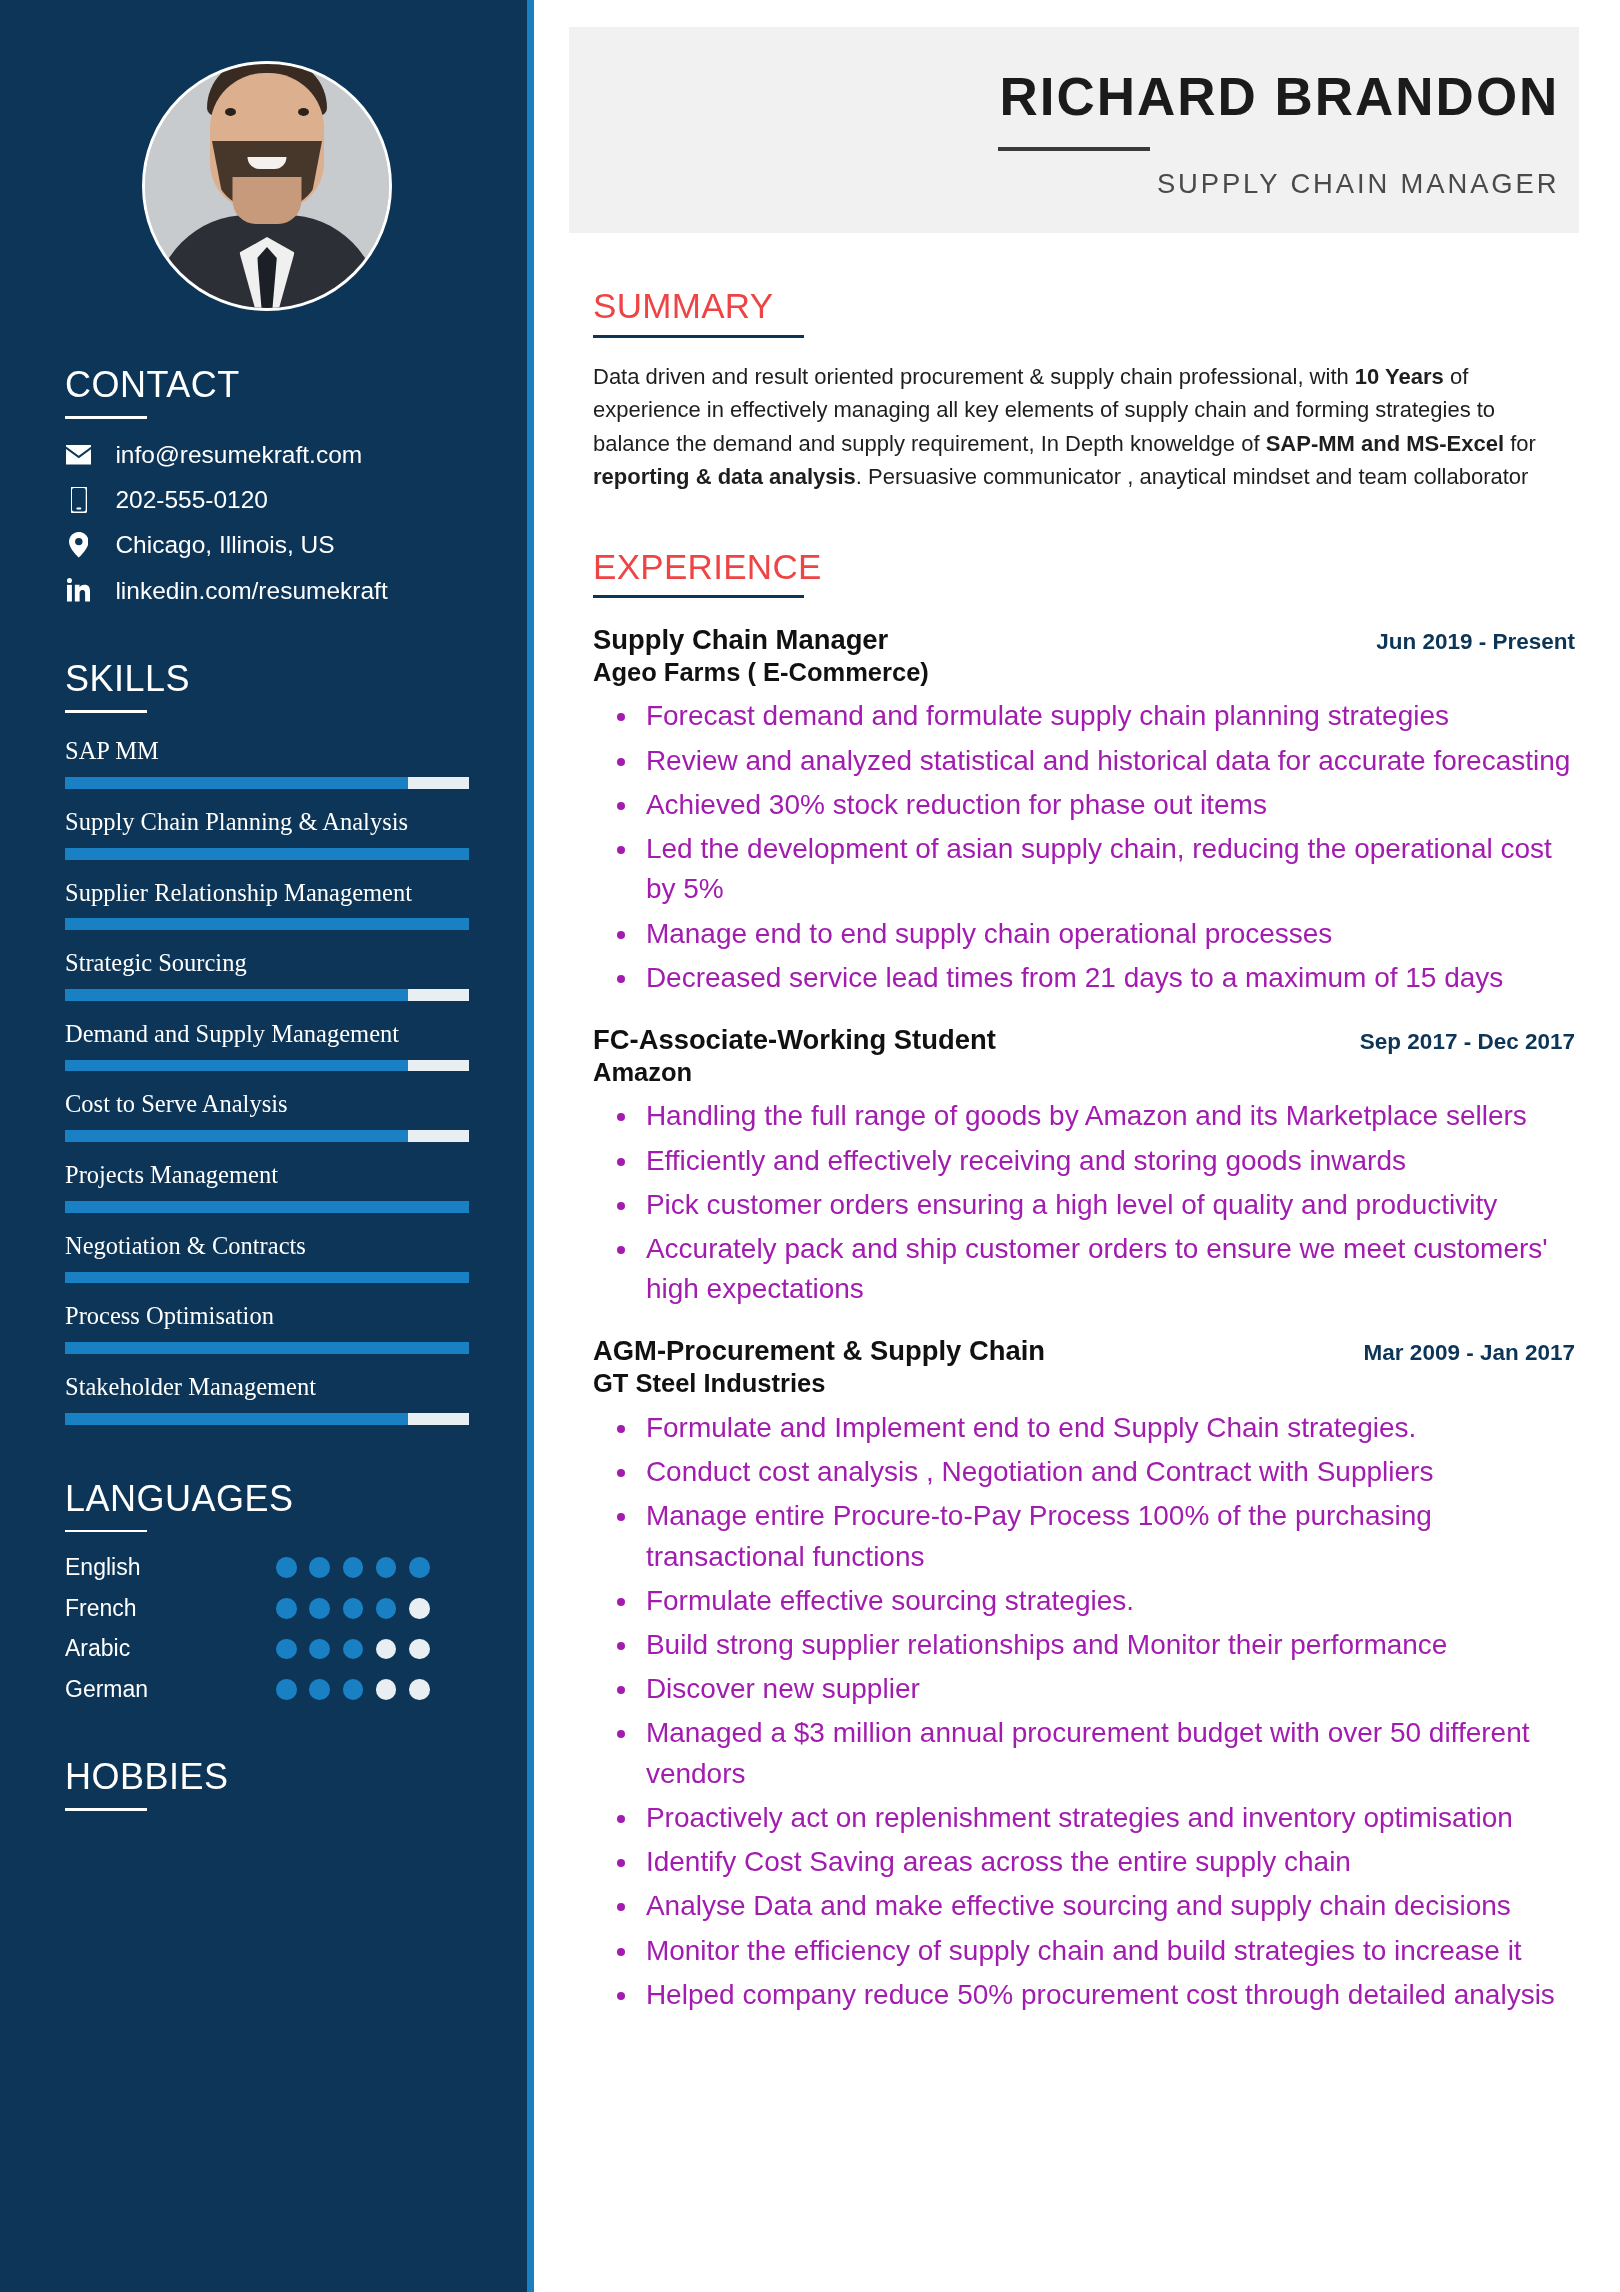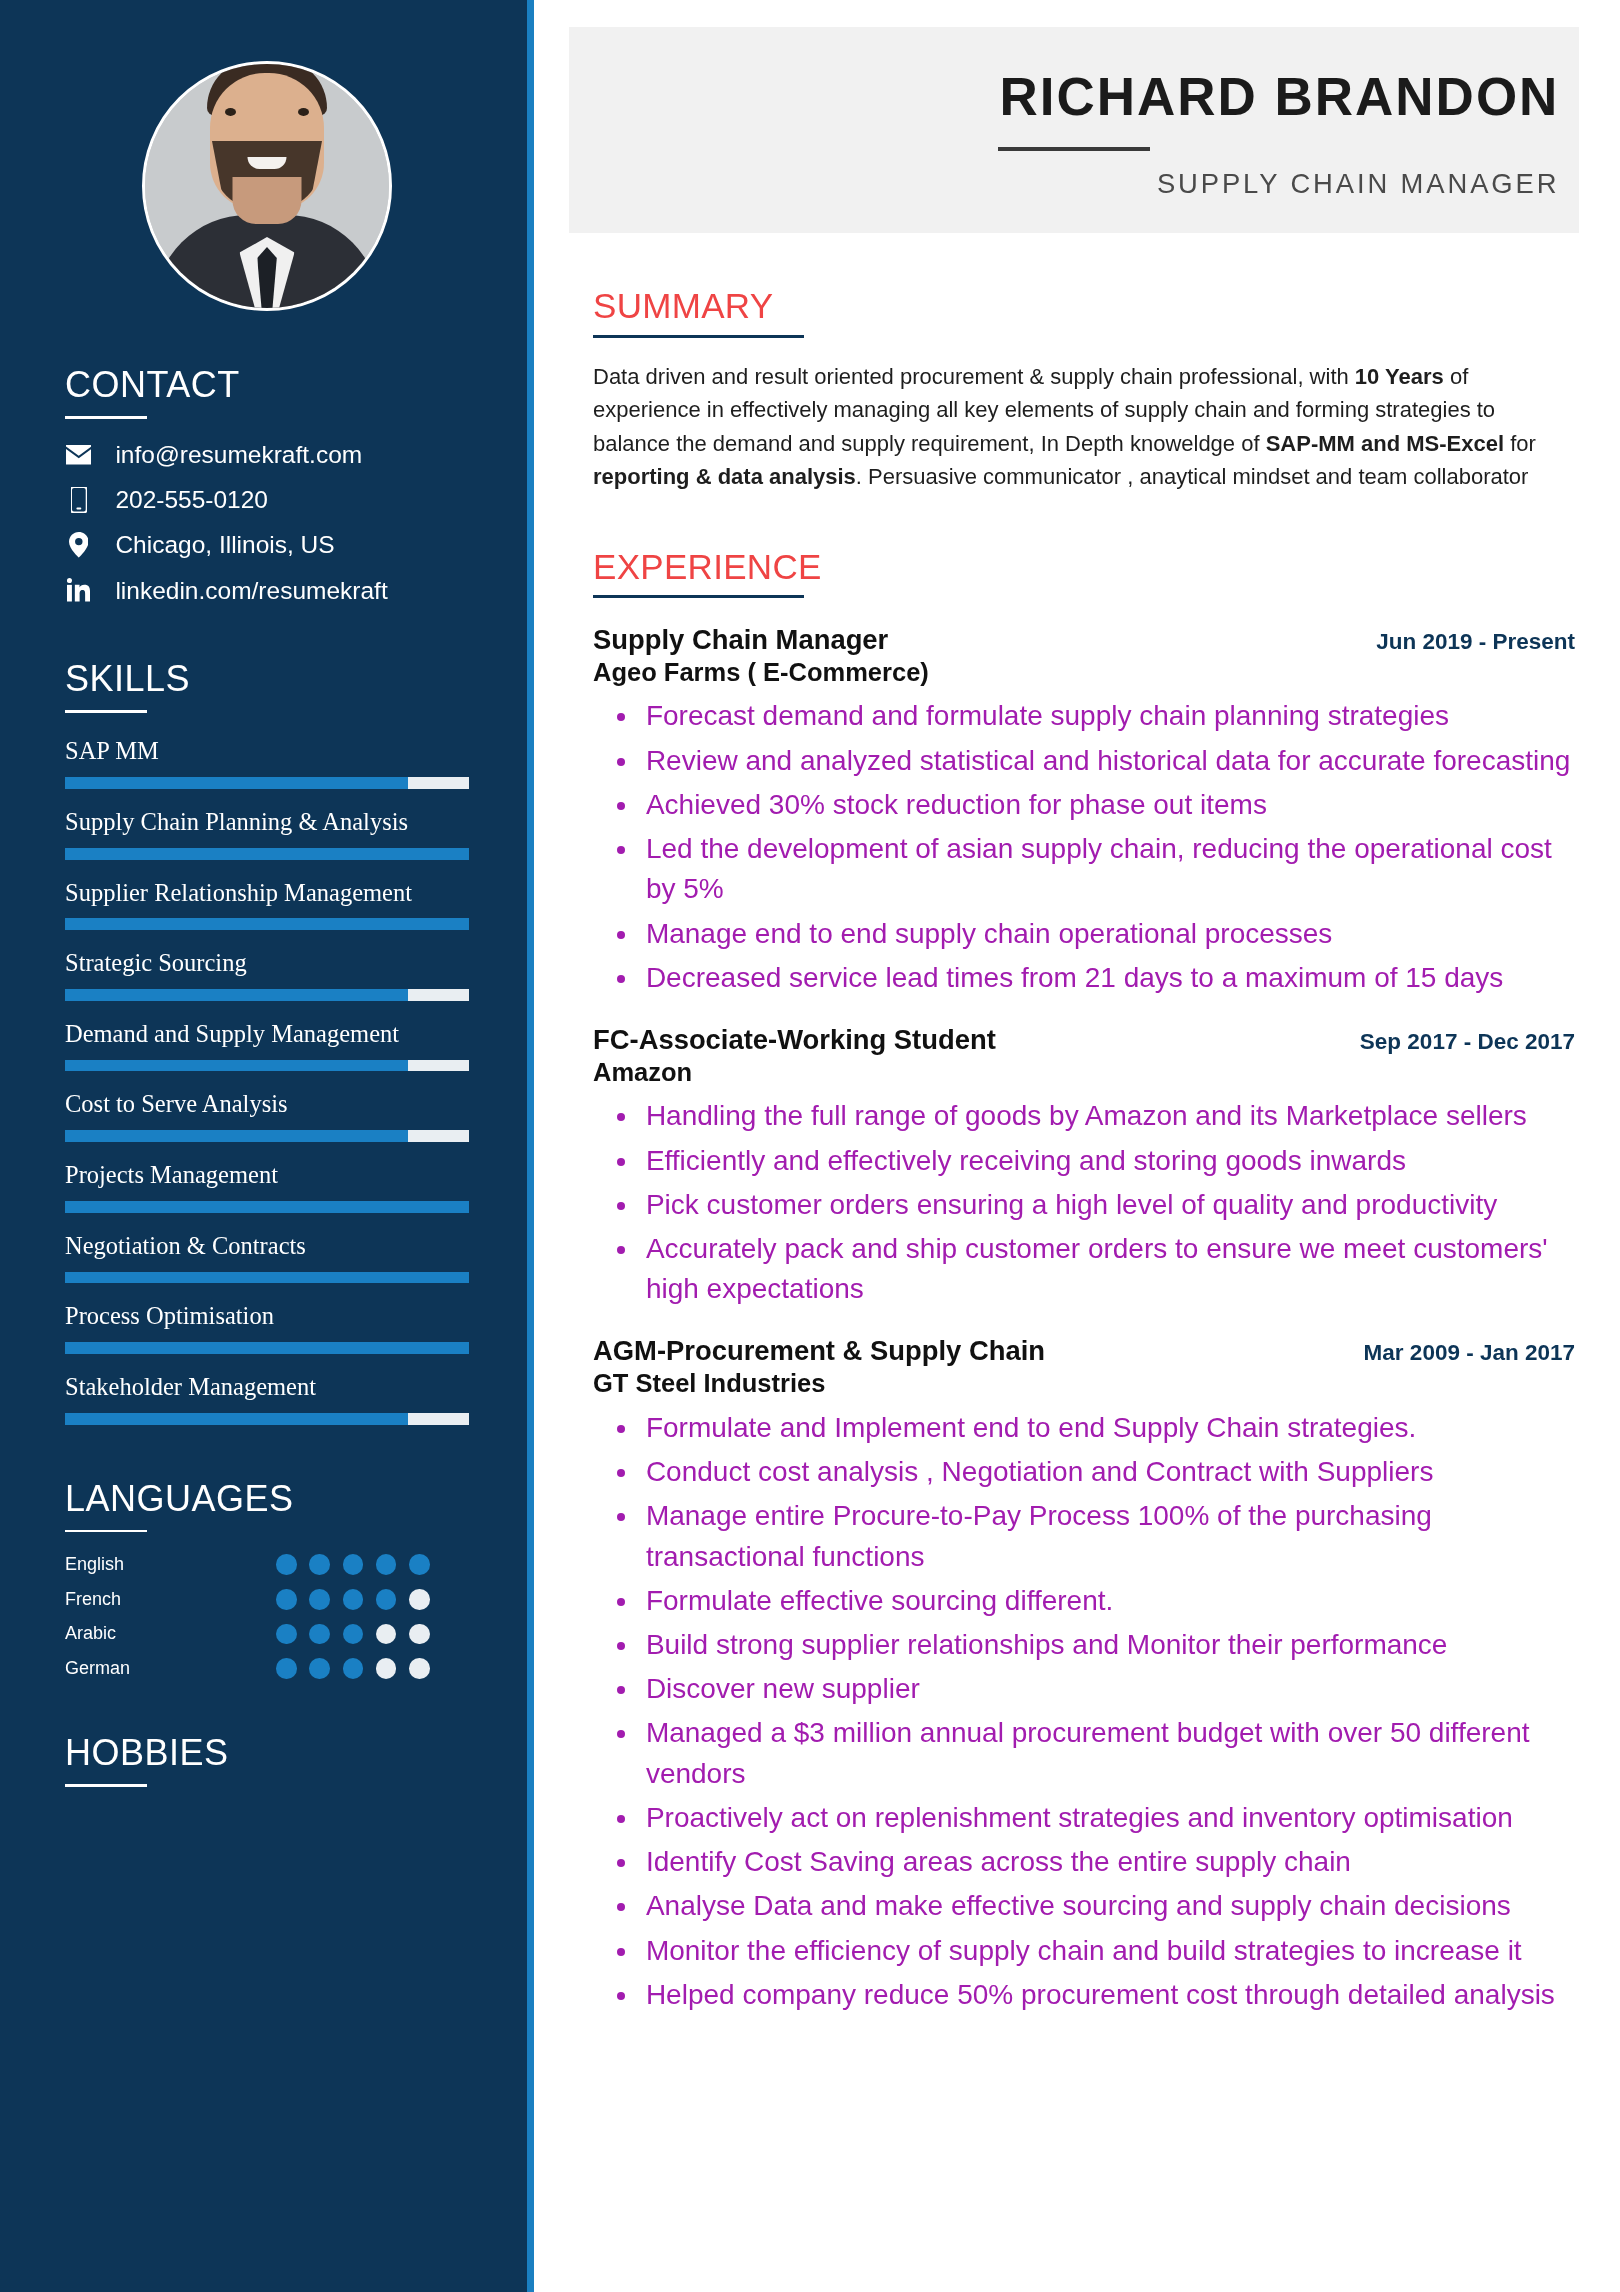--- a/index.html
+++ b/index.html
@@ -107,21 +107,21 @@
   }
   .ic { width: 27.4px; display:inline-flex; justify-content:center; align-items:center; flex:0 0 27.4px; }
   .ic svg { display:block; }
 
   .skill { margin-top: 16px; font-family: Liberation Serif, serif; }
   .skill-label { font-size: 24.5px; line-height: 1.35; color: #ffffff; margin-bottom: 9.8px; }
   .bar { height: 11.8px; background: #e9eef2; width: 100%; position: relative; }
   .bar > i { position:absolute; left:0; top:0; bottom:0; background:#1a80c4; display:block; }
 
   .lang-row { display:flex; align-items:center; margin: 13.7px 0; }
-  .lang-name { font-size: 18px; width: 211px; }
+  .lang-name { font-size: 23px; width: 211px; }
   .dots { display:flex; gap: 12.7px; }
   .dot { width: 20.6px; height: 20.6px; border-radius: 50%; background:#e9eef2; }
   .dot.on { background:#1a80c4; }
 
   
   .main {
     flex: 1;
     padding: 0 0 39px 0;
     min-width: 0;
   }
@@ -398,21 +398,21 @@
             <div class="job">
               <div class="job-head">
                 <div class="job-role">AGM-Procurement &amp; Supply Chain</div>
                 <div class="job-dates">Mar 2009 - Jan 2017</div>
               </div>
               <div class="job-org">GT Steel Industries</div>
               <ul class="bullets">
                 <li>Formulate and Implement end to end Supply Chain strategies.</li>
                 <li>Conduct cost analysis , Negotiation and  Contract with Suppliers</li>
                 <li>Manage entire Procure-to-Pay Process 100% of the purchasing transactional functions</li>
-                <li>Formulate effective sourcing different.</li>
+                <li>Formulate effective sourcing strategies.</li>
                 <li>Build strong supplier relationships and Monitor their performance</li>
                 <li>Discover new supplier</li>
                 <li>Managed a $3 million annual procurement budget with over 50 different vendors</li>
                 <li>Proactively act on replenishment strategies and inventory optimisation</li>
                 <li>Identify Cost Saving areas across the entire supply chain</li>
                 <li>Analyse Data and make effective sourcing and supply chain decisions</li>
                 <li>Monitor the efficiency of supply chain and build strategies to increase it</li>
                 <li>Helped company reduce 50% procurement cost through detailed analysis</li>
               </ul>
             </div>

